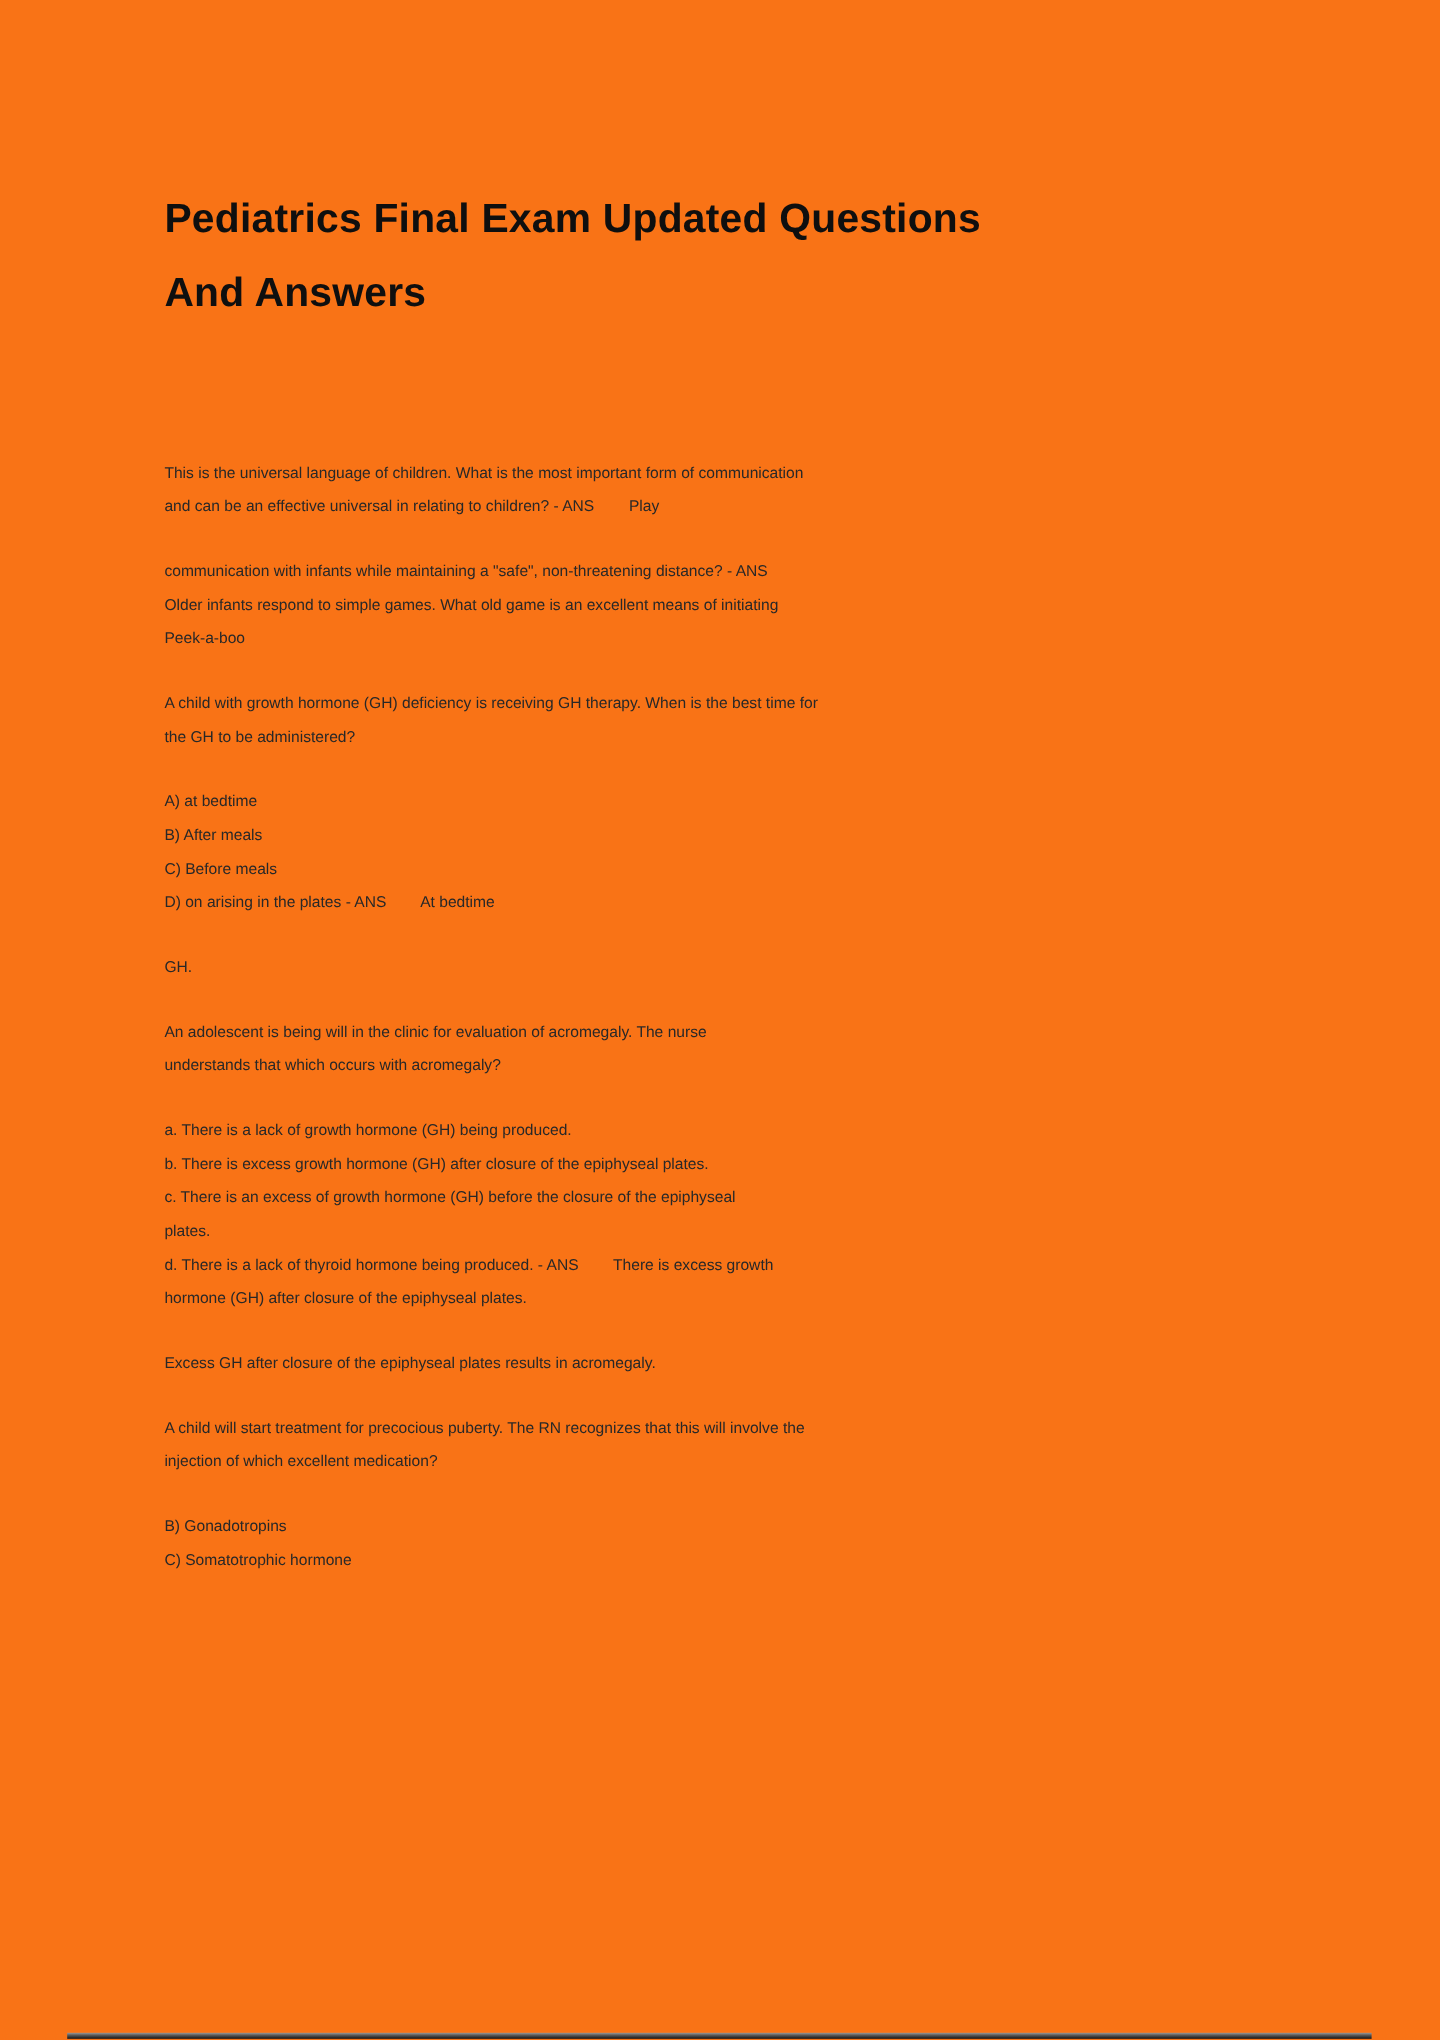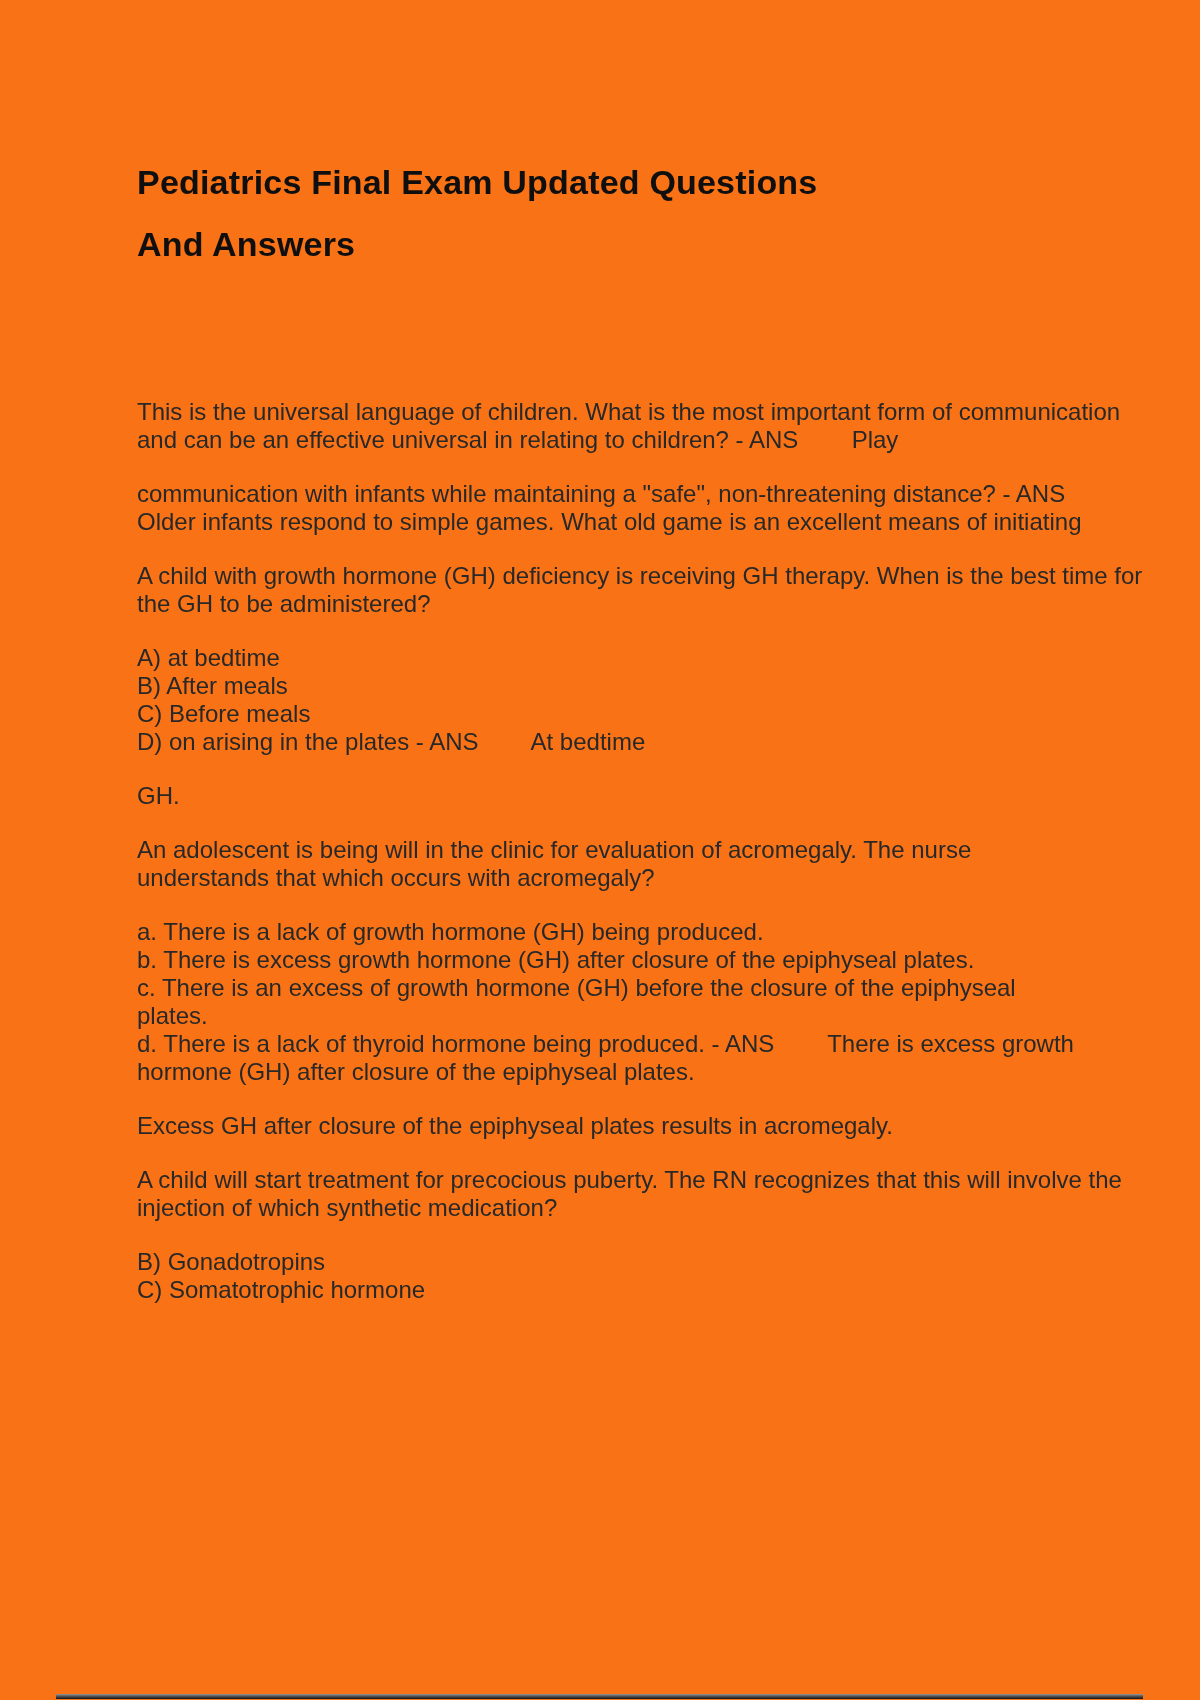--- a/index.html
+++ b/index.html
@@ -26,24 +26,24 @@
     width: 980px;
     font-size: 34px;
     font-weight: bold;
     line-height: 62px;
     color: #0f0f0f;
     letter-spacing: 0.2px;
   }
   .doc-body {
     position: absolute;
     left: 137px;
-    top: 398px;
+    top: 380px;
     width: 1010px;
     color: #282828;
-    font-size: 24px;
+    font-size: 13px;
   }
   .para {
     margin: 0 0 26px 0;
   }
   .line {
     white-space: pre;
     line-height: 28px;
     height: 28px;
   }
   .footer-rule {
@@ -68,20 +68,21 @@
   <div class="doc-body">
 
     <div class="para">
       <div class="line">This is the universal language of children. What is the most important form of communication</div>
       <div class="line">and can be an effective universal in relating to children? - ANS        Play</div>
     </div>
 
     <div class="para">
       <div class="line">communication with infants while maintaining a "safe", non-threatening distance? - ANS</div>
       <div class="line">Older infants respond to simple games. What old game is an excellent means of initiating</div>
+      <div class="line">Peek-a-boo</div>
     </div>
 
     <div class="para">
       <div class="line">A child with growth hormone (GH) deficiency is receiving GH therapy. When is the best time for</div>
       <div class="line">the GH to be administered?</div>
     </div>
 
     <div class="para">
       <div class="line">A) at bedtime</div>
       <div class="line">B) After meals</div>
@@ -106,21 +107,21 @@
       <div class="line">d. There is a lack of thyroid hormone being produced. - ANS        There is excess growth</div>
       <div class="line">hormone (GH) after closure of the epiphyseal plates.</div>
     </div>
 
     <div class="para">
       <div class="line">Excess GH after closure of the epiphyseal plates results in acromegaly.</div>
     </div>
 
     <div class="para">
       <div class="line">A child will start treatment for precocious puberty. The RN recognizes that this will involve the</div>
-      <div class="line">injection of which synthetic medication?</div>
+      <div class="line">injection of which excellent medication?</div>
     </div>
 
     <div class="para">
       <div class="line">B) Gonadotropins</div>
       <div class="line">C) Somatotrophic hormone</div>
     </div>
 
   </div>
 
   <div class="footer-rule"></div>

